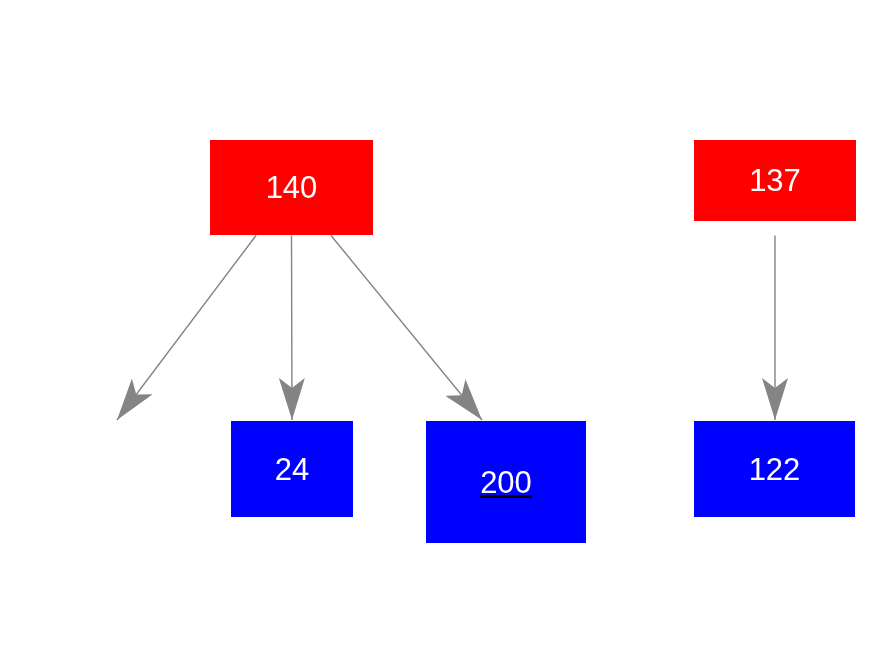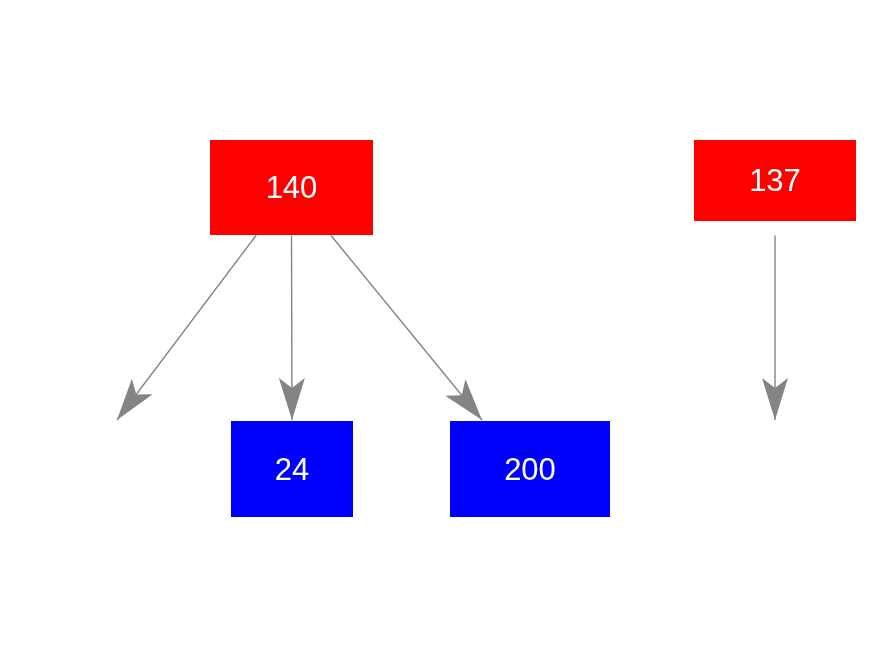--- a/index.html
+++ b/index.html
@@ -37,21 +37,21 @@
   .node-label {
     font-size: 31px;
     line-height: 1;
     user-select: none;
   }
   
   .n-140 { left: 210px; top: 140px; width: 163px; height: 95px; }
   .n-137 { left: 694px; top: 140px; width: 162px; height: 81px; }
   .n-20  { left: 20px;  top: 421px; width: 121px; height: 96px; }
   .n-24  { left: 231px; top: 421px; width: 122px; height: 96px; }
-  .n-200 { left: 450px; top: 421px; width: 160px; height: 96px; }
+  .n-200 { left: 426px; top: 421px; width: 160px; height: 122px; text-decoration: underline; }
   .n-122 { left: 694px; top: 421px; width: 161px; height: 96px; }
 </style>
 </head>
 <body>
 
 <div class="canvas">
 
   <svg class="edges" viewBox="0 0 875 656" xmlns="http://www.w3.org/2000/svg">
     <defs>
       <marker id="arrowhead" markerUnits="userSpaceOnUse" viewBox="0 0 42 26" markerWidth="42" markerHeight="26" refX="42" refY="13" orient="auto">
@@ -78,14 +78,17 @@
 
 
   <div class="node n-24" style="background-color: rgb(0, 0, 255);">
     <span class="node-label" style="color: rgb(255, 255, 255);">24</span>
   </div>
 
   <div class="node n-200" style="background-color: rgb(0, 0, 255);">
     <span class="node-label" style="color: rgb(255, 255, 255);">200</span>
   </div>
 
+  <div class="node n-122" style="background-color: rgb(0, 0, 255);">
+    <span class="node-label" style="color: rgb(255, 255, 255);">122</span>
+  </div>
 
 </div>
 
 </body></html>

